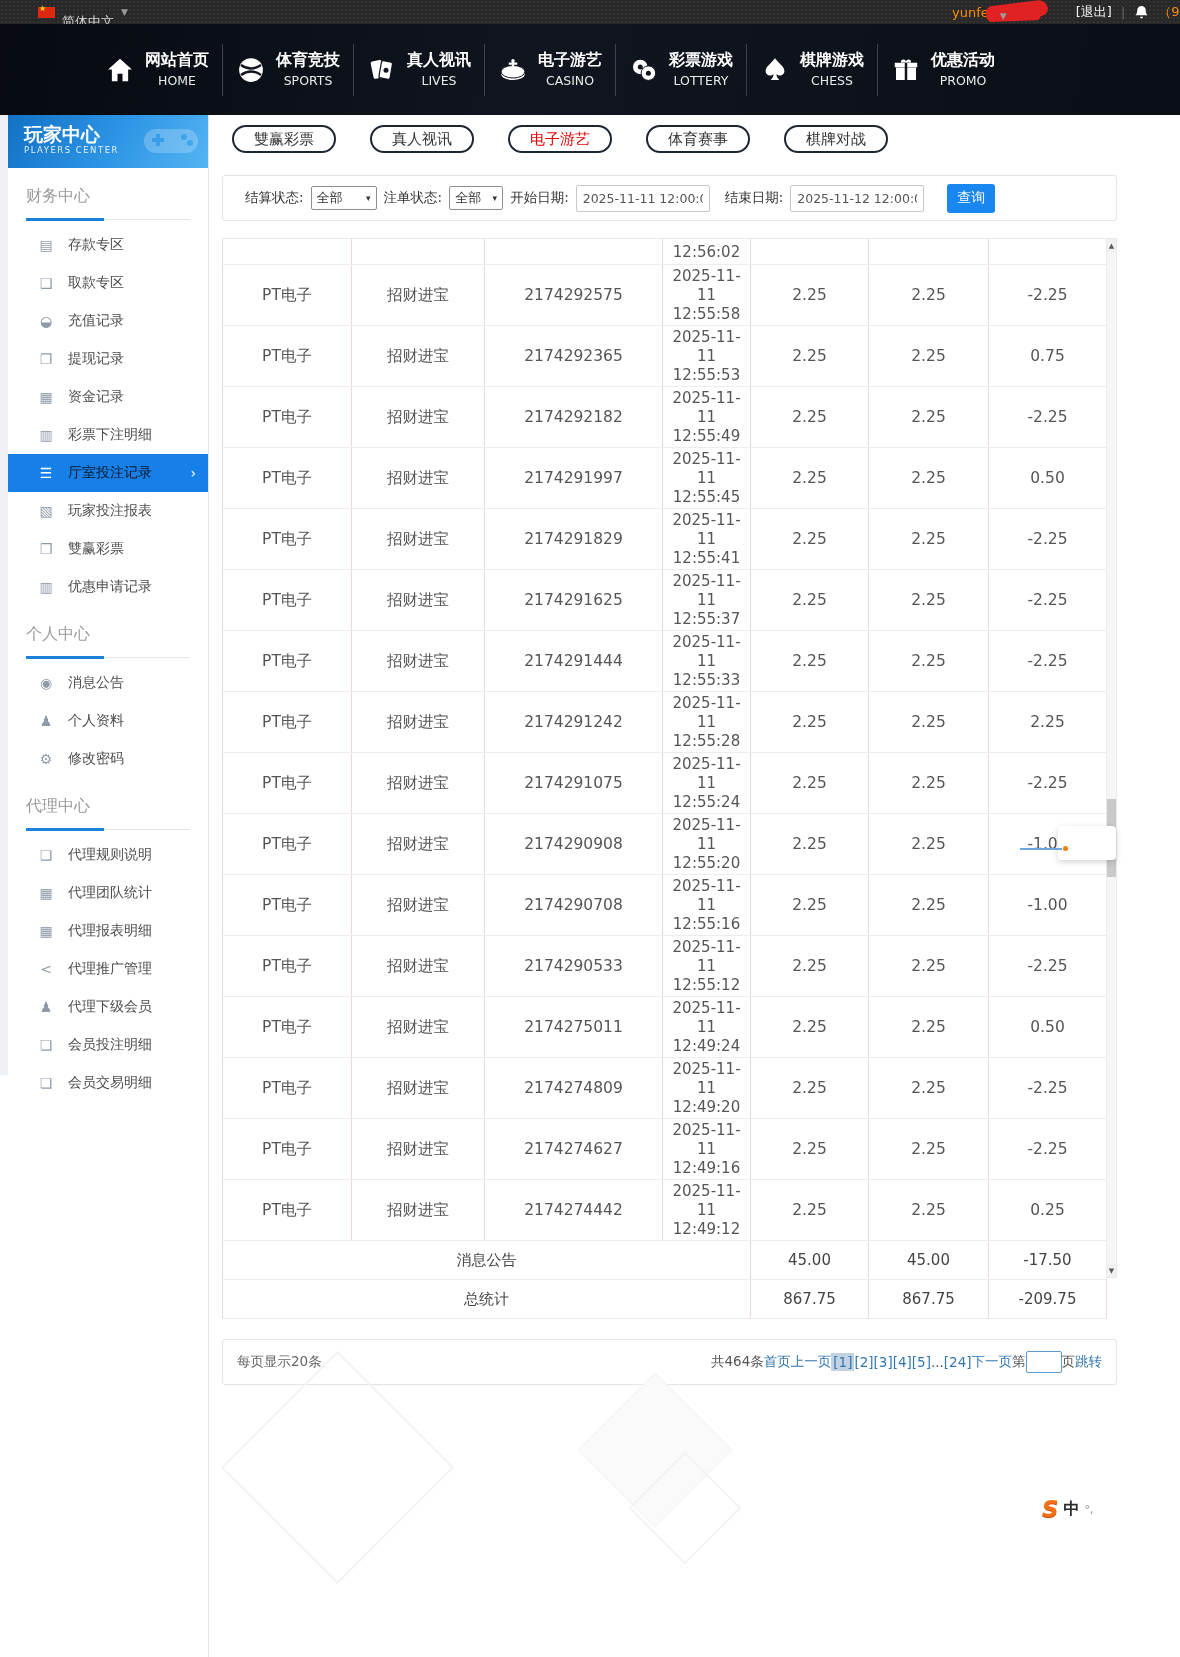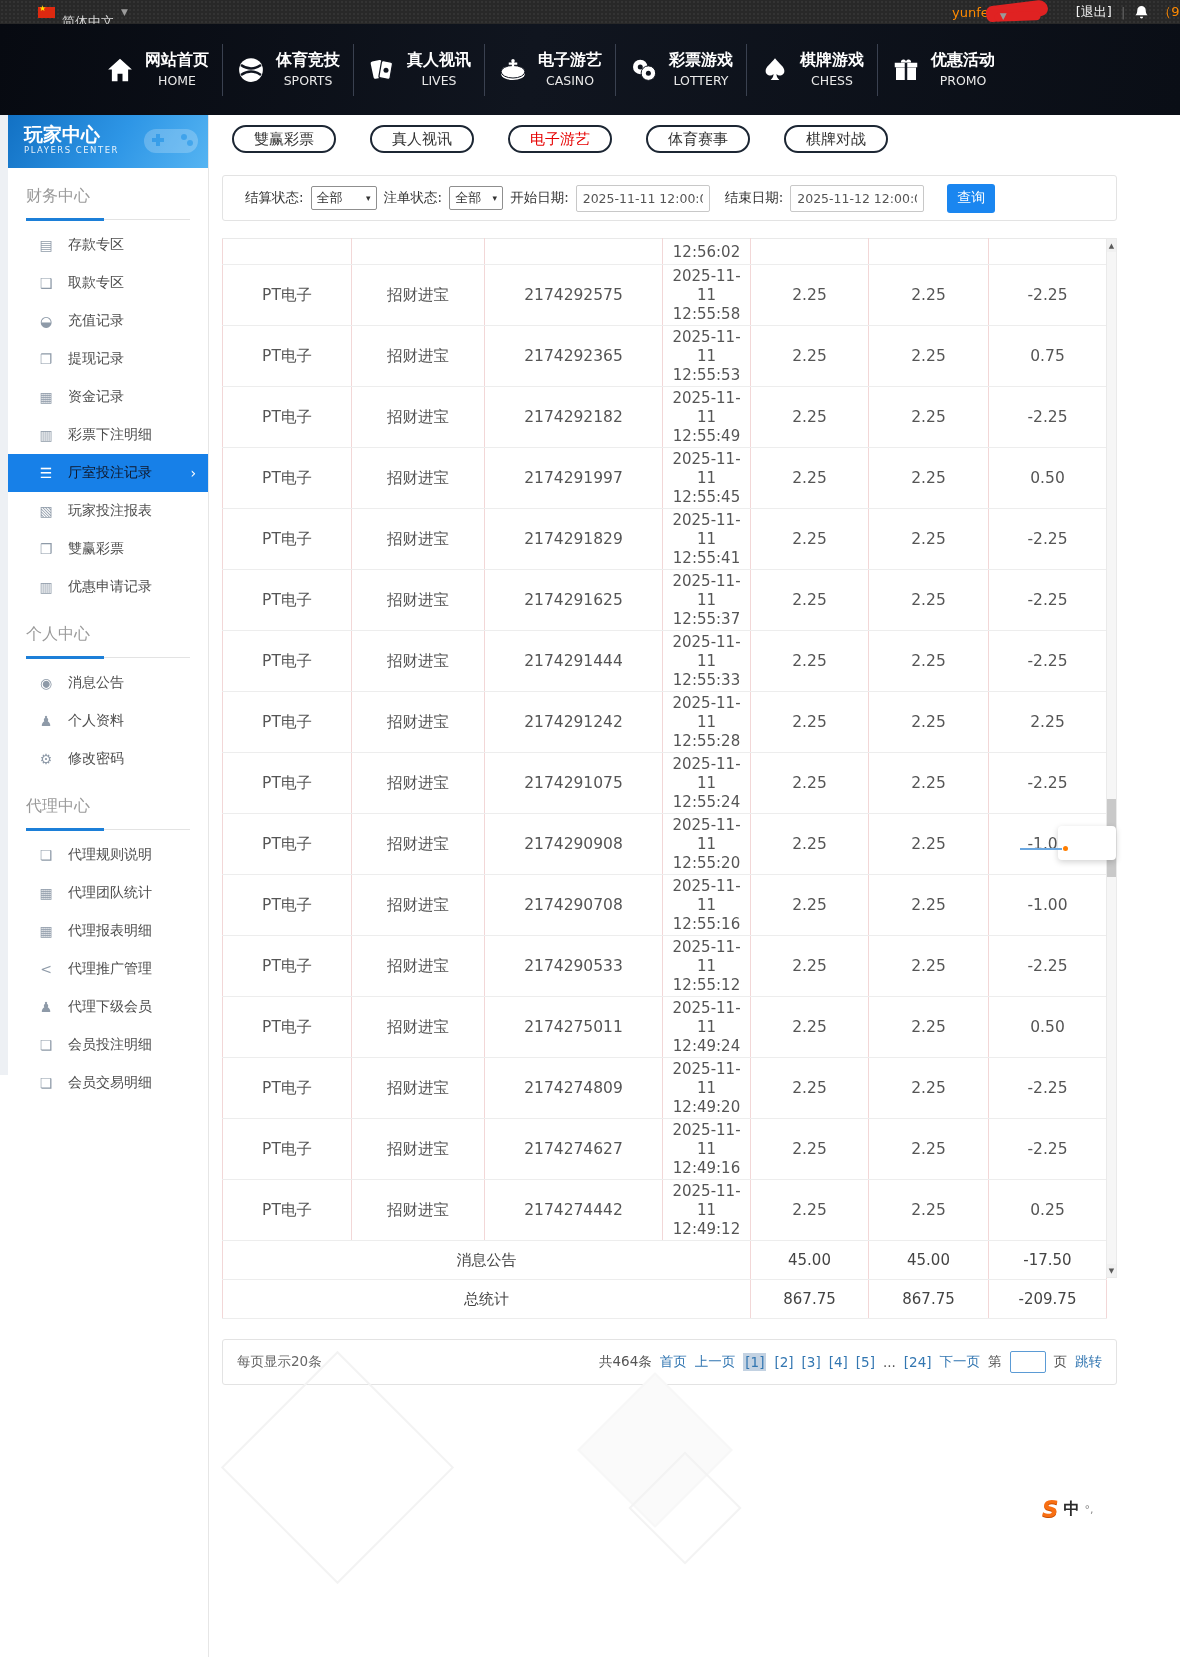--- a/index.html
+++ b/index.html
@@ -98,21 +98,21 @@
   .sb-thumb { position:absolute; left:0; top:560px; width:9px; height:78px; background:#c9c9c9; cursor:pointer; }
   
   .artifact { position:absolute; left:836px; top:588px; width:58px; height:34px; background:#fff;
     border-radius:4px; box-shadow:0 2px 6px rgba(0,0,0,.18); }
   .artifact .dot { position:absolute; left:5px; bottom:9px; width:5px; height:5px; border-radius:50%; background:#ff7e00; }
   .artifact .line { position:absolute; left:-38px; bottom:10px; width:42px; height:2px; background:#6aa7e0; }
   
   .pager { margin-top:20px; height:46px; border:1px solid #e3e3e3; border-radius:3px; background:#fff;
     display:flex; align-items:center; justify-content:space-between; padding:6px 14px; font-size:13.5px; }
   .pg-left { color:#666; }
-  .pg-right { display:flex; align-items:center; gap:8px; color:#555; white-space:nowrap; }
+  .pg-right { display:flex; align-items:center; gap:0; color:#555; white-space:nowrap; }
   .pg-right a { color:#3276b1; text-decoration:none; cursor:pointer; }
   .pg-right a.current { background:#c3d2e2; padding:1px 2px; }
   .jump-input { width:36px; height:22px; border:1px solid #5b9bd5; border-radius:2px; font-size:13px; padding:0 3px; }
   
   .wm { position:absolute; border:2px solid #f3f3f3; transform:rotate(45deg); }
   .wm.f { background:#fafafa; border-color:#f7f7f7; }
   .wm1 { left:255px; top:1385px; width:165px; height:165px; }
   .wm2 { left:600px; top:1395px; width:110px; height:110px; }
   .wm3 { left:645px; top:1468px; width:80px; height:80px; }
   .ime { position:absolute; left:1042px; top:1494px; height:30px; display:flex; align-items:center; gap:5px; cursor:pointer; }

